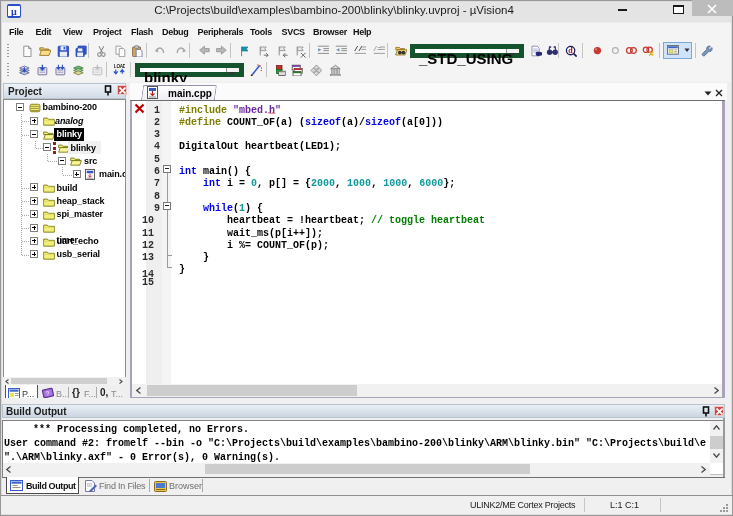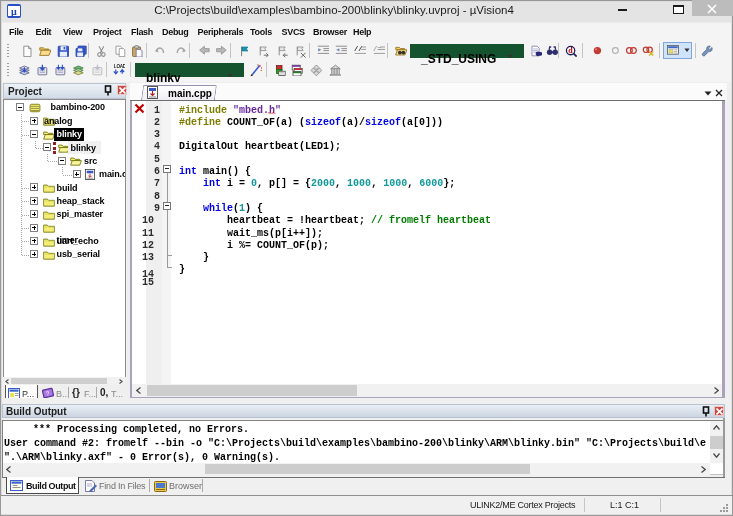--- a/index.html
+++ b/index.html
@@ -1,21 +1,21 @@
 <!DOCTYPE html>
 <html><head>
 <meta charset="utf-8">
 <style>
   html,body{margin:0;padding:0;}
   body{width:733px;height:516px;position:relative;font-family:"Liberation Sans",sans-serif;background:#e9e9e9;overflow:hidden;}
   .abs{position:absolute;}
   .mi{position:absolute;top:27px;font-size:9px;color:#101010;font-weight:600;letter-spacing:-0.3px;}
   .tsep{position:absolute;width:1px;height:15px;background:#c4c4c4;}
   .grip{position:absolute;width:2px;height:14px;background-image:repeating-linear-gradient(#9b9b9b 0 1px,transparent 1px 3px);}
-  .combo{position:absolute;height:14px;background:#fff;border:7px solid #14532d;box-sizing:border-box;font-size:12px;font-weight:600;}
+  .combo{position:absolute;height:14px;background:#fff;border:5px solid #14532d;box-sizing:border-box;font-size:15px;font-weight:600;}
   .combo .ct{position:absolute;left:4px;top:1px;color:#000;}
   .combo .cb{position:absolute;right:0;top:0;bottom:0;width:12px;background:#f2f2f2;border-left:1px solid #999;}
   .combo .cb:after{content:"";position:absolute;left:2px;top:4px;border:3.5px solid transparent;border-top-color:#333;}
   .trow{position:absolute;font-size:9px;font-weight:600;color:#000;white-space:nowrap;letter-spacing:-0.1px;}
   .ln{position:absolute;width:28px;text-align:right;color:#2d2d2d;font-family:"Liberation Mono",monospace;font-size:10px;font-weight:bold;line-height:12.3px;}
   .cl{position:absolute;white-space:pre;color:#000;font-family:"Liberation Mono",monospace;font-size:10px;font-weight:bold;line-height:12.3px;}
   .k{color:#0000e8;} .n{color:#11999b;} .p{color:#7e7e00;} .s{color:#6a28a0;} .c{color:#007d00;}
   .bol{position:absolute;white-space:pre;font-family:"Liberation Mono",monospace;font-size:10px;font-weight:bold;color:#000;}
   .fold{position:absolute;width:8px;height:8px;border:1px solid #777;background:#fff;box-sizing:border-box;}
   .fold:after{content:"";position:absolute;left:1px;top:2.5px;width:4px;height:1px;background:#222;}
@@ -367,29 +367,29 @@
 <div class="abs" style="left:44.0px;top:54.9px;width:1px;height:7.3px;background-image:repeating-linear-gradient(#a8a8a8 0 1px,transparent 1px 2px);"></div>
 <div class="abs" style="left:45.0px;top:62.2px;width:9.5px;height:1px;background-image:repeating-linear-gradient(90deg,#a8a8a8 0 1px,transparent 1px 2px);"></div>
 <div class="abs" style="left:59.0px;top:68.2px;width:1px;height:7.4px;background-image:repeating-linear-gradient(#a8a8a8 0 1px,transparent 1px 2px);"></div>
 <div class="abs" style="left:60.0px;top:75.6px;width:9.5px;height:1px;background-image:repeating-linear-gradient(90deg,#a8a8a8 0 1px,transparent 1px 2px);"></div>
 <div class="expb" style="left:13.0px;top:4.300000000000001px;">
       <span class="h"></span>
     </div>
 <svg class="abs" style="left:25.5px;top:4.000000000000001px" width="12" height="10" viewBox="0 0 14 12">
       <use href="#target"></use>
     </svg>
-<div class="trow" style="left:39.5px;top:3.4000000000000004px;margin-left:8px;">bambino-200</div>
+<div class="trow" style="left:39.5px;top:3.4000000000000004px;">bambino-200</div>
 <div class="expb" style="left:27.0px;top:17.7px;">
       <span class="h"></span>
       <span class="v"></span>
     </div>
 <svg class="abs" style="left:39.5px;top:17.4px" width="12" height="10" viewBox="0 0 14 12">
       <use href="#folderC"></use>
     </svg>
-<div class="trow" style="left:41px;top:16.799999999999997px;">analog</div>
+<div class="trow" style="left:52px;top:16.799999999999997px;font-style:italic;">analog</div>
 <div class="expb" style="left:27.0px;top:31.0px;">
       <span class="h"></span>
     </div>
 <svg class="abs" style="left:39.5px;top:30.7px" width="12" height="10" viewBox="0 0 14 12">
       <use href="#folderO"></use>
     </svg>
 <div class="abs" style="left:51px;top:29.0px;width:29.5px;height:13px;background:#000;"></div>
 <div class="trow" style="left:53.5px;top:30.1px;color:#fff;">blinky</div>
 <div class="expb" style="left:39.5px;top:44.4px;">
       <span class="h"></span>
@@ -538,21 +538,21 @@
 <div class="ln" style="left:126px;top:239.8px;">12</div>
 <div class="ln" style="left:126px;top:252.1px;">13</div>
 <div class="ln" style="left:126px;top:269px;">14</div>
 <div class="ln" style="left:126px;top:276.7px;">15</div>
 <div class="cl" style="left:179px;top:104.5px;"><span class="p">#include</span> <span class="s">"mbed.h"</span></div>
 <div class="cl" style="left:179px;top:116.8px;"><span class="p">#define</span> COUNT_OF(a) (<span class="k">sizeof</span>(a)/<span class="k">sizeof</span>(a[0]))</div>
 <div class="cl" style="left:179px;top:141.4px;">DigitalOut heartbeat(LED1);</div>
 <div class="cl" style="left:179px;top:166.0px;"><span class="k">int</span> main() {</div>
 <div class="cl" style="left:179px;top:178.3px;">    <span class="k">int</span> i = <span class="n">0</span>, p[] = {<span class="n">2000</span>, <span class="n">1000</span>, <span class="n">1000</span>, <span class="n">6000</span>};</div>
 <div class="cl" style="left:179px;top:202.9px;">    <span class="k">while</span>(<span class="n">1</span>) {</div>
-<div class="cl" style="left:179px;top:215.2px;">        heartbeat = !heartbeat; <span class="c">// fromelf heartbeat</span></div>
+<div class="cl" style="left:179px;top:215.2px;">        heartbeat = !heartbeat; <span class="c">// toggle heartbeat</span></div>
 <div class="cl" style="left:179px;top:227.5px;">        wait_ms(p[i++]);</div>
 <div class="cl" style="left:179px;top:239.8px;">        i %= COUNT_OF(p);</div>
 <div class="cl" style="left:179px;top:252.1px;">    }</div>
 <div class="cl" style="left:179px;top:264.4px;">}</div>
 <svg class="abs" style="left:268px;top:111px" width="8" height="3" viewBox="0 0 8 3">
       <path d="M0 2.5 Q1 0.5 2 2.5 T4 2.5 T6 2.5 T8 2.5" fill="none" stroke="#e00000" stroke-width="0.9"></path>
     </svg>
 <div class="fold" style="left:162.5px;top:164.9px;"></div>
 <div class="fold" style="left:162.5px;top:201.8px;"></div>
 <div class="abs" style="left:166.5px;top:173px;width:1px;height:28.5px;background:#9a9a9a;"></div>

